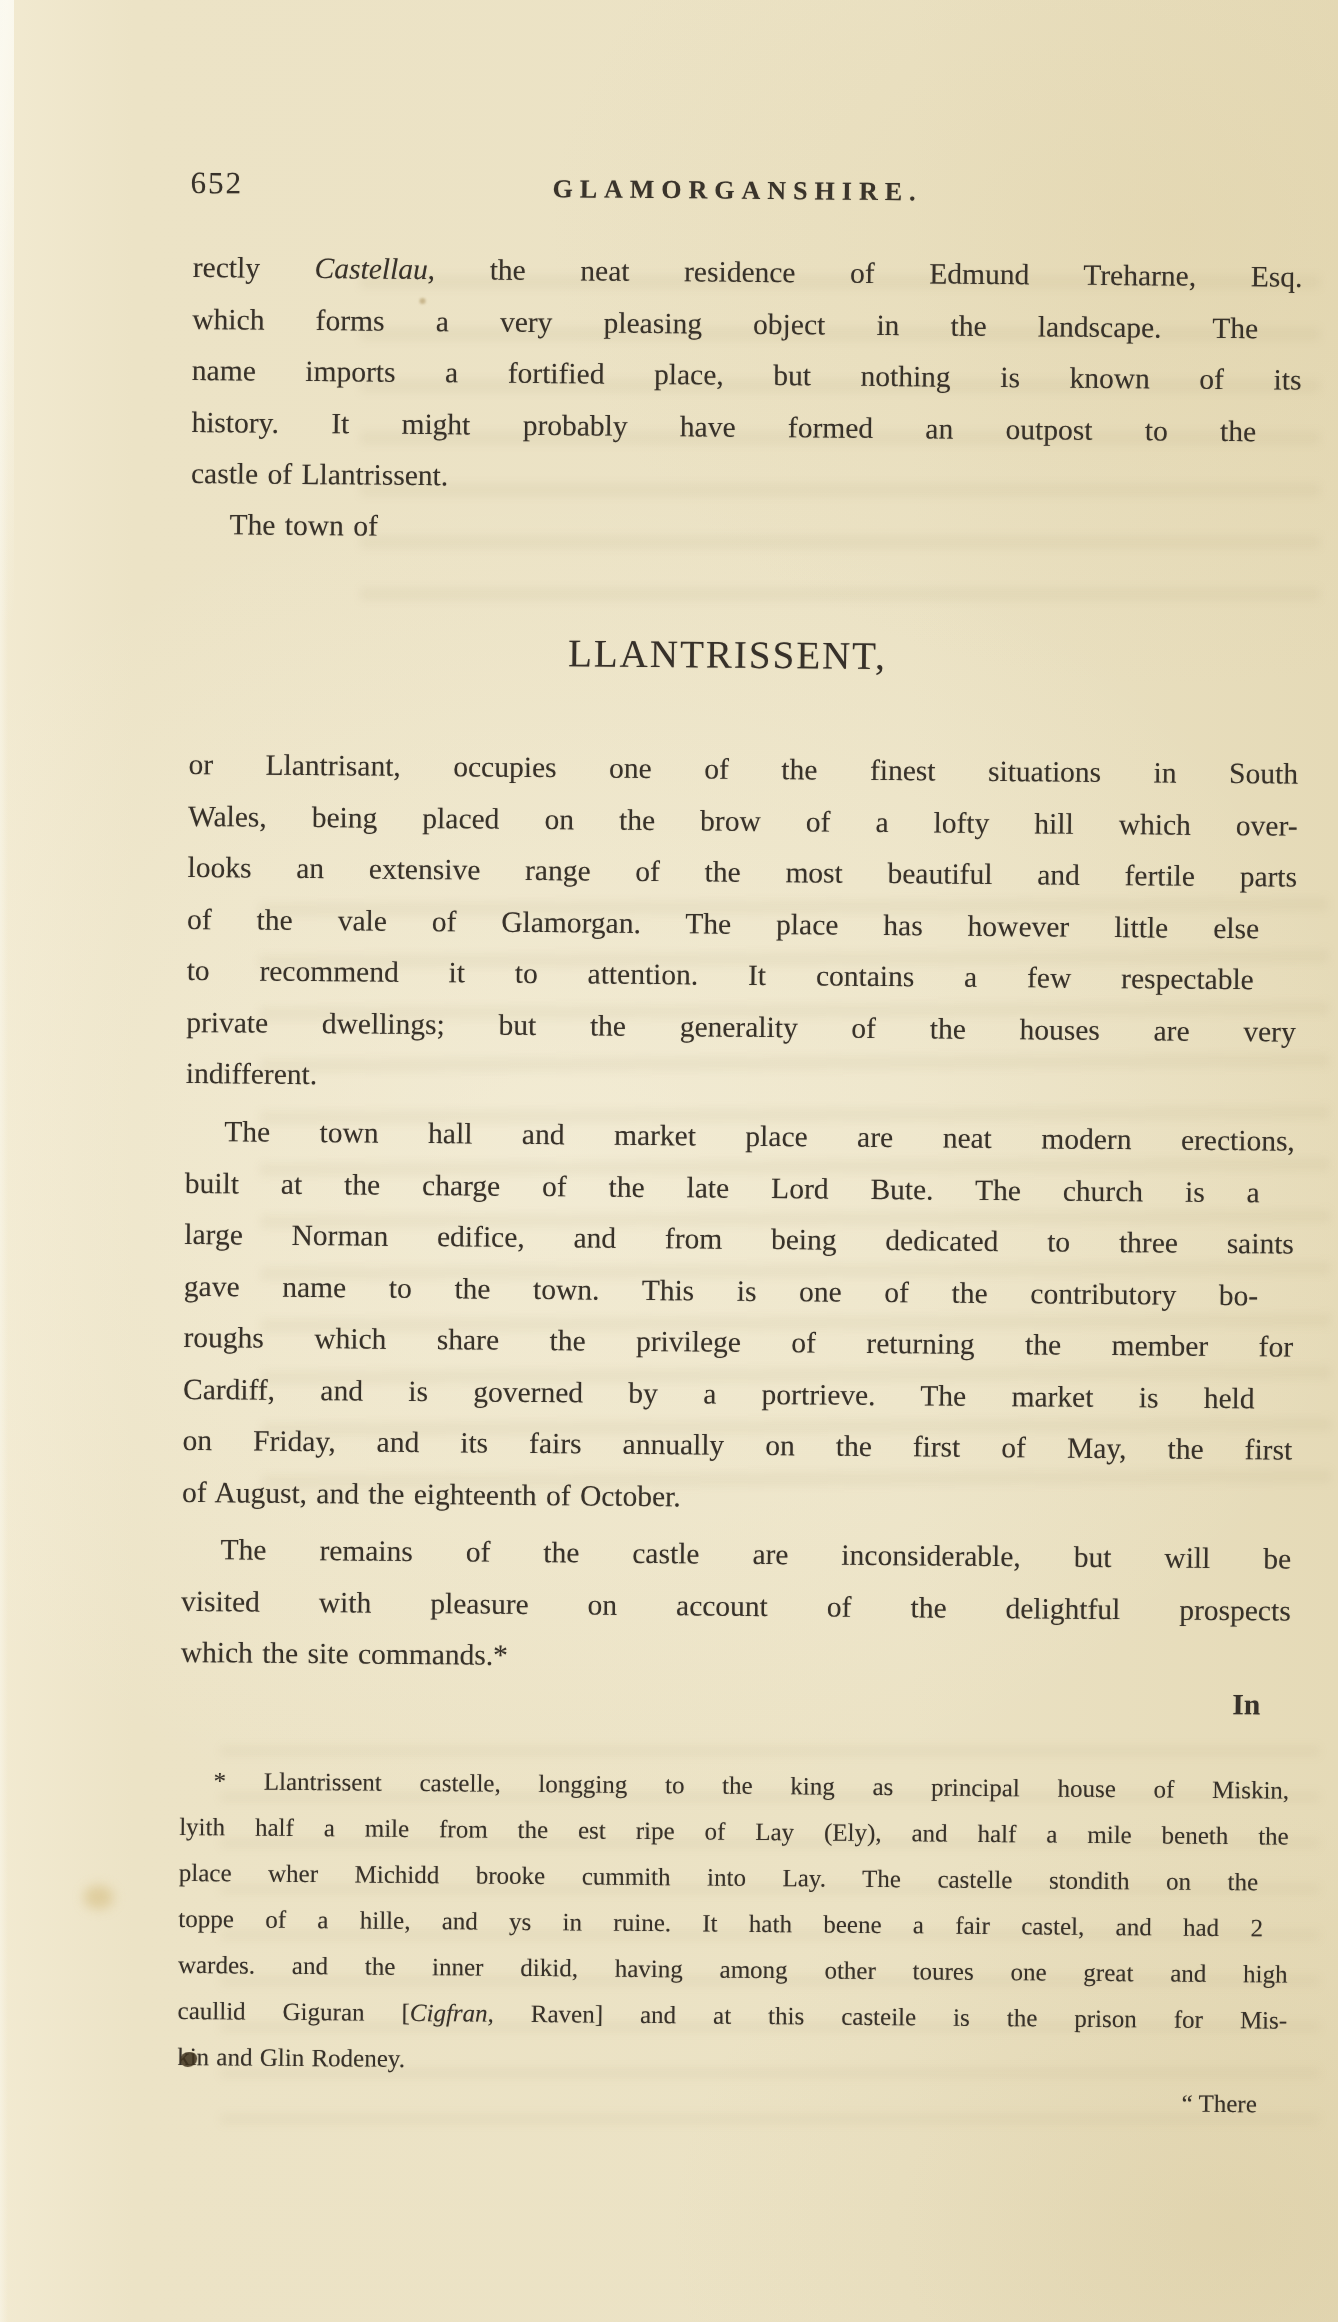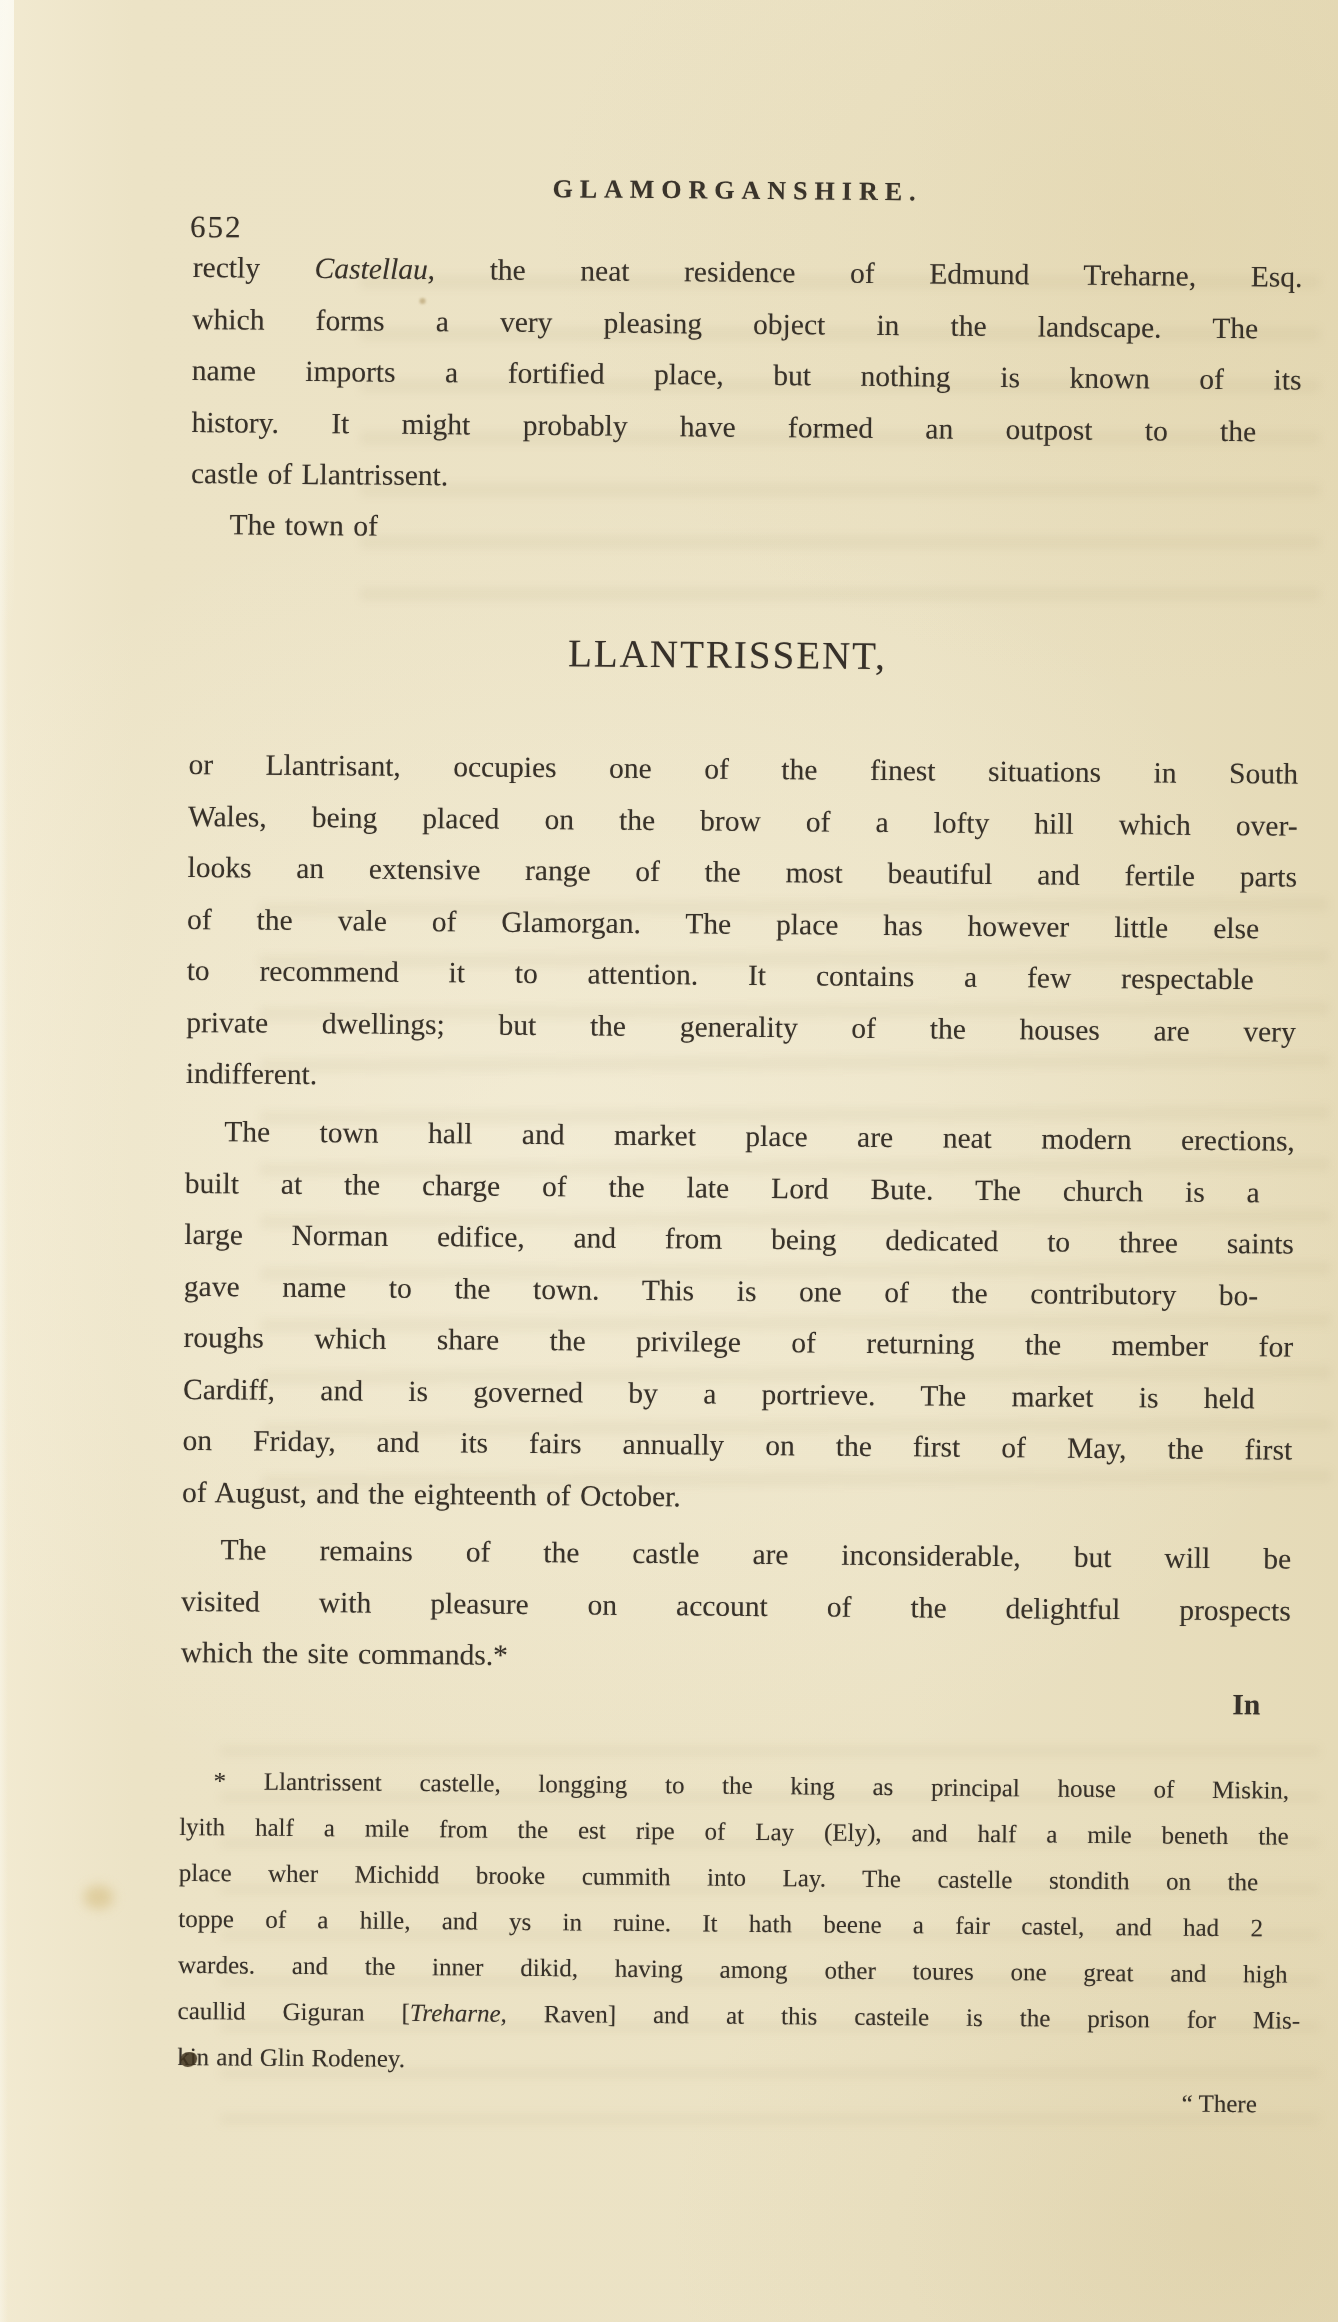--- a/index.html
+++ b/index.html
@@ -16,21 +16,21 @@
   }
   .content{
     position:absolute;left:0;top:0;width:100%;height:100%;
     transform:rotate(0.5deg);
     transform-origin:190px 250px;
     color:#38322a;
     text-shadow:0 0 1px rgba(45,38,26,0.35);
   }
   .pageno{
     position:absolute;left:190px;top:166px;
-    font-size:31px;line-height:34px;letter-spacing:2px;margin-top:44px;
+    font-size:31px;line-height:34px;letter-spacing:2px;
   }
   .runhead{
     position:absolute;left:193px;top:171px;width:1110px;
     padding-right:22px;box-sizing:border-box;
     text-align:center;font-size:26px;line-height:30px;
     font-weight:bold;letter-spacing:7px;color:#3a342b;
   }
   .col{position:absolute;left:193px;width:1110px;}
   .tl{line-height:51.5px;height:51.5px;text-align:left;word-spacing:2px;white-space:nowrap;}
   .tl.ind{text-indent:39px;}
@@ -141,21 +141,21 @@
       </div>
 
     <div class="catchword">In</div>
 
     <div class="col footnote" style="top:1758px;">
         <div class="tl ind just" style="word-spacing: 31.44px;"><span>* Llantrissent castelle, longging to the king as principal house of Miskin,</span></div>
         <div class="tl just" style="word-spacing: 23.66px;"><span>lyith half a mile from the est ripe of Lay (Ely), and half a mile beneth the</span></div>
         <div class="tl just" style="word-spacing: 30.27px;"><span>place wher Michidd brooke cummith into Lay.  The castelle stondith on the</span></div>
         <div class="tl just" style="word-spacing: 25.05px;"><span>toppe of a hille, and ys in ruine.  It hath beene a fair castel, and had 2</span></div>
         <div class="tl just" style="word-spacing: 30.56px;"><span>wardes. and the inner dikid, having among other toures one great and high</span></div>
-        <div class="tl just" style="word-spacing: 30.73px;"><span>caullid Giguran [</span><span class="it">Treharne,</span><span> Raven] and at this casteile is the prison for Mis-</span></div>
+        <div class="tl just" style="word-spacing: 30.73px;"><span>caullid Giguran [</span><span class="it">Cigfran,</span><span> Raven] and at this casteile is the prison for Mis-</span></div>
         <div class="tl"><span>kin and Glin Rodeney.</span></div>
       </div>
 
     <div class="catchword-fn">“ There</div>
 
     <div class="inkblot"></div>
     <div class="stain"></div>
     <div class="speck"></div>
 
   </div>

